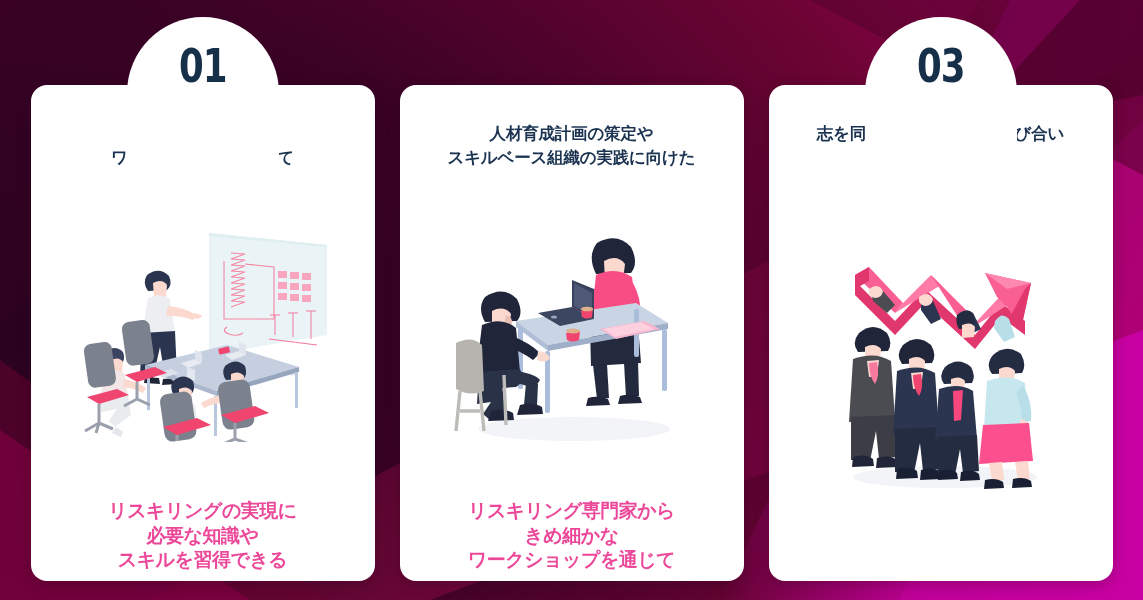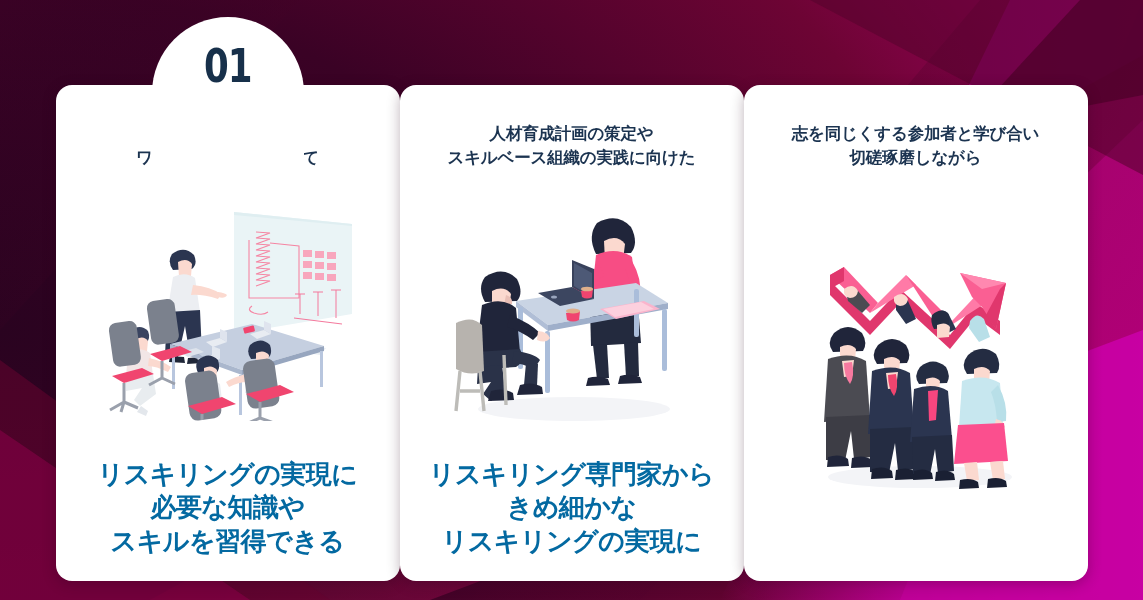--- a/index.html
+++ b/index.html
@@ -17,21 +17,21 @@
     position:absolute; inset:0;
     background:
       radial-gradient(120% 150% at 0% 55%, #2a0320 0%, #3a0225 38%, #6d0434 68%, #a30063 88%, #bf009a 100%);
   }
   #bgsvg { position:absolute; inset:0; width:100%; height:100%; }
 
   
   .cards {
     position:absolute; inset:0; z-index:2;
     display:flex; justify-content:center; align-items:flex-start;
-    padding:85px 28px 20px 28px;
+    gap:25px; padding:85px 28px 20px 28px;
   }
   .card {
     position:relative;
     width:344px; height:496px;
     background:#fff;
     border-radius:16px;
     box-shadow:0 3px 14px rgba(40,0,25,.30);
     display:flex; flex-direction:column; align-items:center;
   }
   
@@ -67,28 +67,28 @@
     text-align:center;
     letter-spacing:-0.2px;
     white-space:pre-line;
     padding:0 8px;
   }
 
   .illo { flex:1 1 auto; width:100%; display:flex; align-items:center; justify-content:center; }
   .illo svg { display:block; }
 
   .footline {
-    font-size:26px;
+    font-size:19px;
     font-weight:700;
     line-height:1.30;
-    color:#0369a1;
+    color:#ec4899;
     text-align:center;
     white-space:pre-line;
     letter-spacing:-0.5px;
-    padding:0 8px 22px 8px;
+    padding:0 8px 8px 8px;
   }
   .card.c2 .footline,.card.c3 .footline{ }
 </style>
 </head>
 <body>
 
 <div id="bg">
   <div id="bgbase"></div>
   <svg id="bgsvg" viewBox="0 0 1143 600" preserveAspectRatio="none">
     <defs>
@@ -332,24 +332,27 @@
           <g stroke="#bdbcb8" stroke-width="3.4" fill="none">
             <path d="M6,166 L2,206 M26,166 L30,206 M6,186 L26,186"></path>
             <path d="M50,150 L52,200"></path>
           </g>
         </g>
       </svg>
     </div>
 
     <div class="footline">リスキリング専門家から
 きめ細かな
-リスキリングの実現に</div>
+ワークショップを通じて</div>
   </div>
 
   <div class="card c3">
+    <div class="dome">
+      <span class="num">03</span>
+    </div>
 
     <div class="headline">志を同じくする参加者と学び合い
 切磋琢磨しながら</div>
 
     <div class="illo">
       <svg width="232" height="232" viewBox="0 0 232 232">
         <ellipse cx="120" cy="218" rx="92" ry="11" fill="#f3f4f7"></ellipse>
 
         <g>
 

